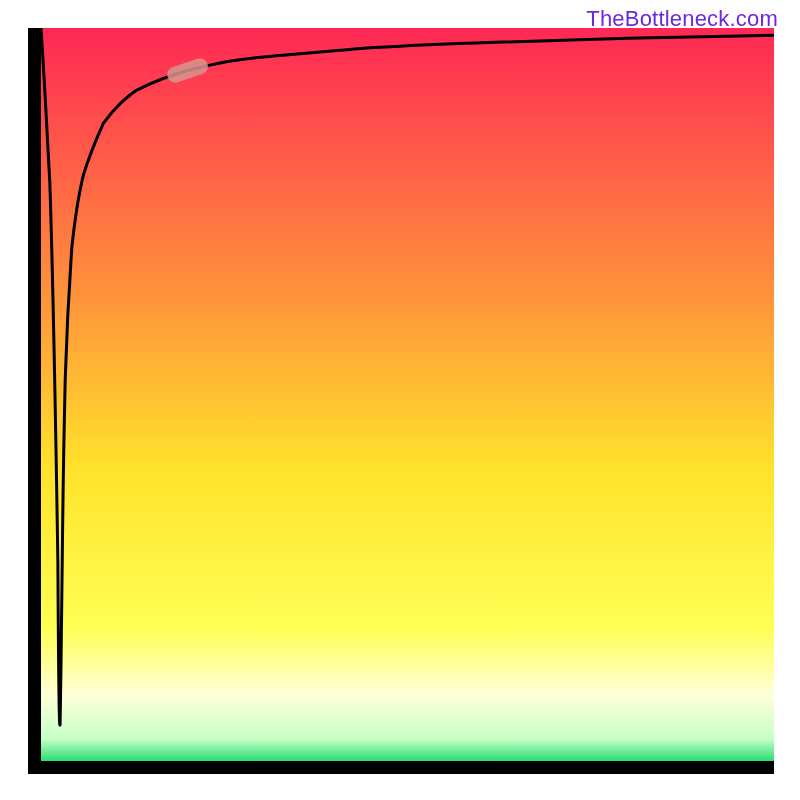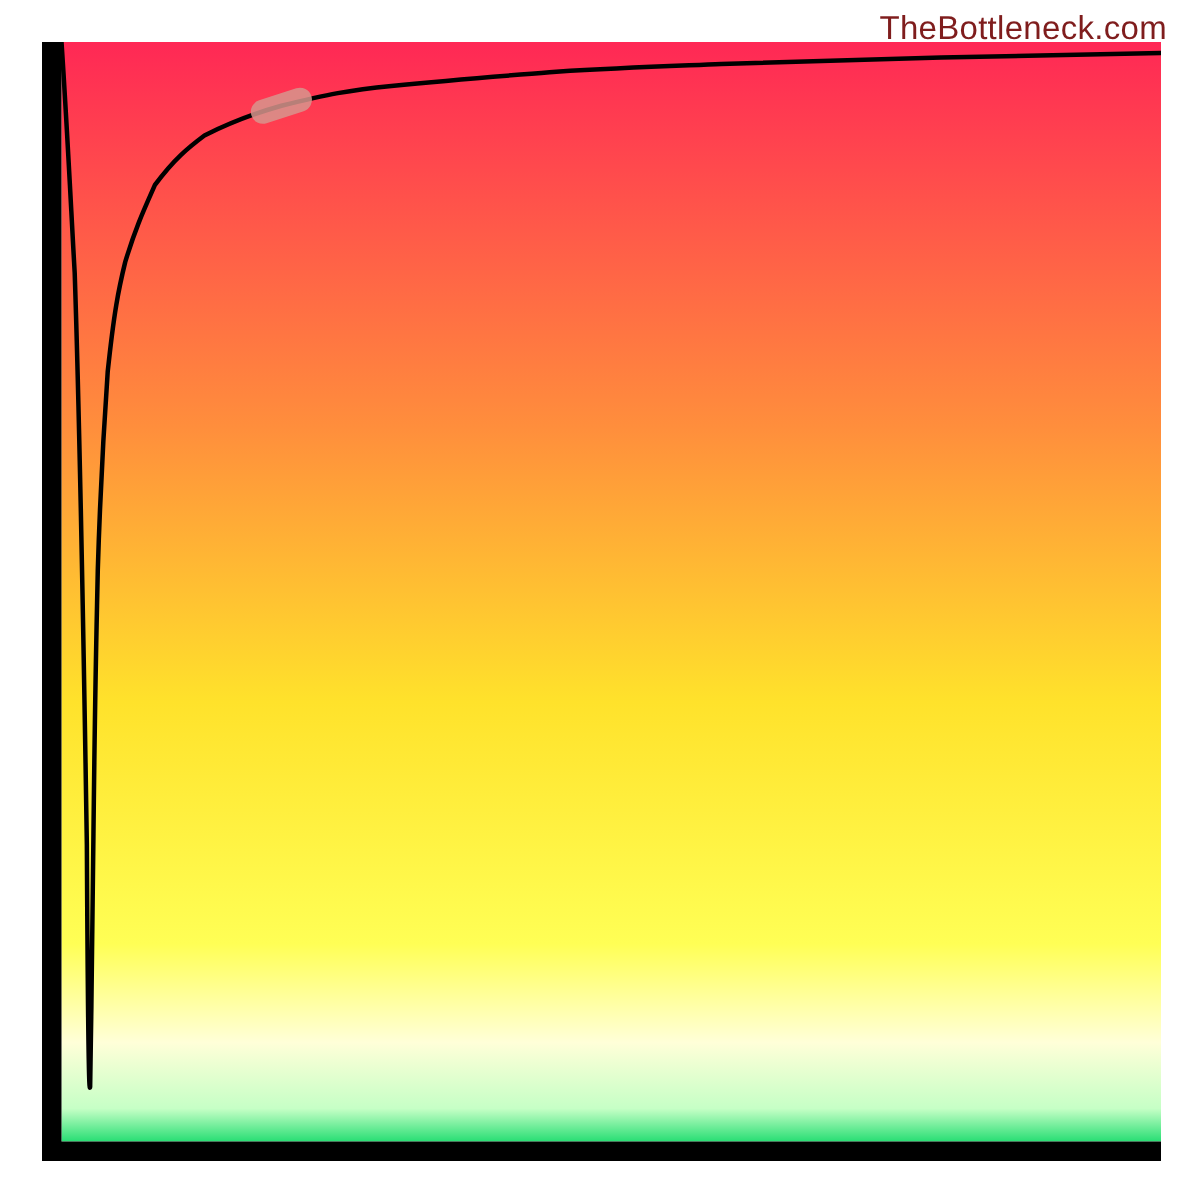--- a/index.html
+++ b/index.html
@@ -9,21 +9,21 @@
     background: #ffffff;
     font-family: Arial, Helvetica, sans-serif;
     position: relative;
     overflow: hidden;
   }
   .attribution {
     position: absolute;
     top: 6px;
     right: 22px;
     font-size: 22px;
-    color: #7f1d1d;
+    color: #6d28d9;
     font-weight: 400;
     letter-spacing: 0.2px;
   }
   .plot-frame {
     position: absolute;
     left: 28px;
     top: 28px;
     width: 746px;
     height: 746px;
   }

